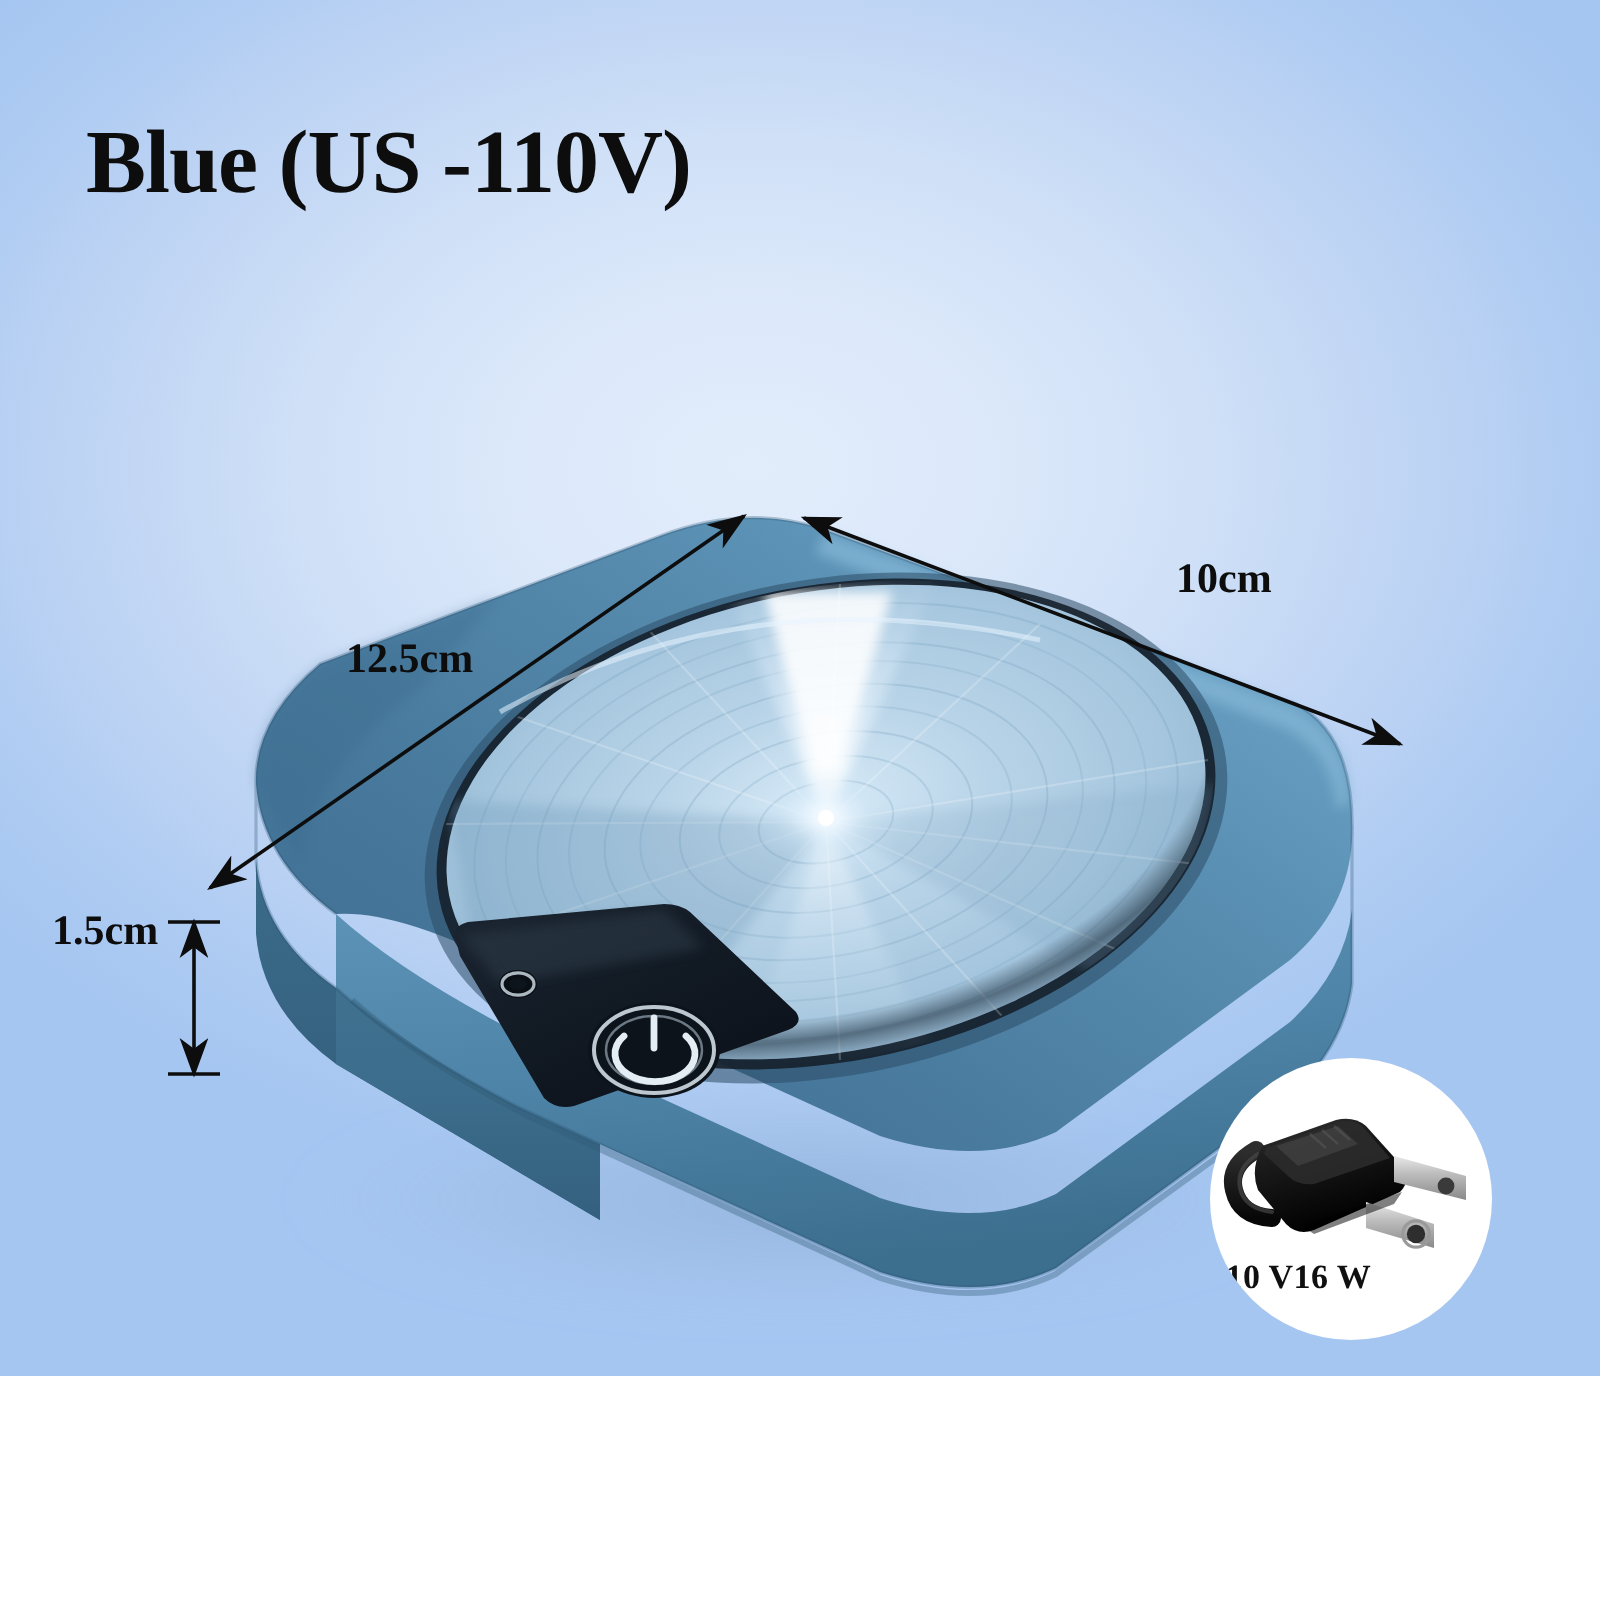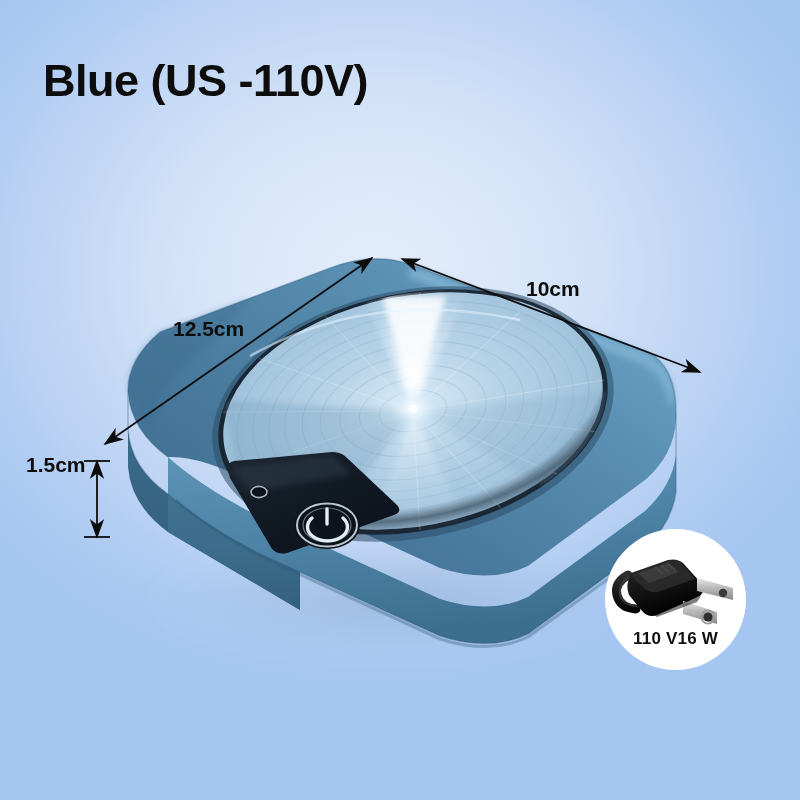--- a/index.html
+++ b/index.html
@@ -4,23 +4,23 @@
 <title>Product Image</title>
 <style>
   html, body {
     margin: 0;
     padding: 0;
     background: #ffffff;
   }
   #stage {
     position: relative;
     width: 800px;
-    height: 800px;
+    height: 688px;
     overflow: hidden;
-    font-family: Liberation Sans, sans-serif;
+    font-family: Liberation Serif, serif;
     background:
       radial-gradient(ellipse 62% 52% at 47% 34%,
         #e2edfb 0%,
         #dbe8fa 26%,
         #cfe0f7 46%,
         #bed4f4 68%,
         #aecbf2 86%,
         #a5c6f1 100%);
   }
 
@@ -51,42 +51,42 @@
   }
 
   
   .dim-label {
     position: absolute;
     font-size: 21px;
     font-weight: bold;
     color: #0d0d0d;
     white-space: nowrap;
   }
-  #label-10cm   { left: 526px; top: 277px; text-align: right; }
+  #label-10cm   { left: 588px; top: 277px; text-align: right; }
   #label-125cm  { left: 157px; top: 317px; margin-left: 16px; }
   #label-15cm   { left: 26px;  top: 453px; }
 
   
   #plug-badge {
     position: absolute;
     left: 605px;
     top: 529px;
     width: 141px;
     height: 141px;
     border-radius: 50%;
     background: radial-gradient(circle at 50% 42%, #ffffff 0%, #ffffff 72%, #fbfdff 100%);
     overflow: hidden;
   }
   #plug-badge svg { position: absolute; left: 0; top: 0; }
   #plug-caption {
     position: absolute;
     left: 0;
     top: 100px;
     width: 141px;
-    text-align: center;
+    text-align: left;
     font-size: 17px;
     font-weight: bold;
     color: #101010;
     letter-spacing: 0.2px;
   }
 </style>
 </head>
 <body>
 
 <div id="stage">

